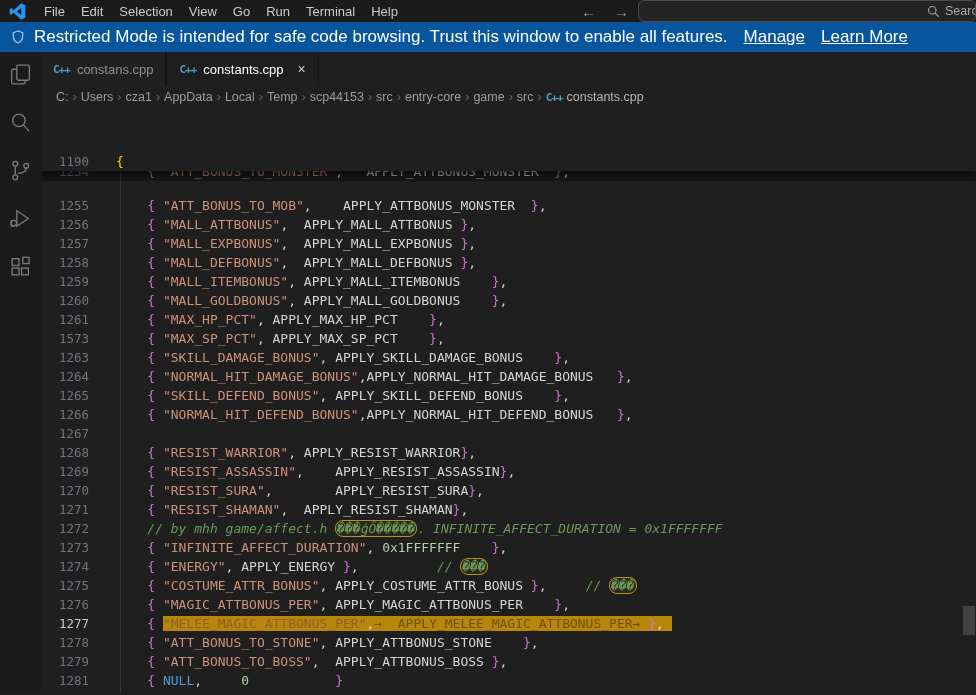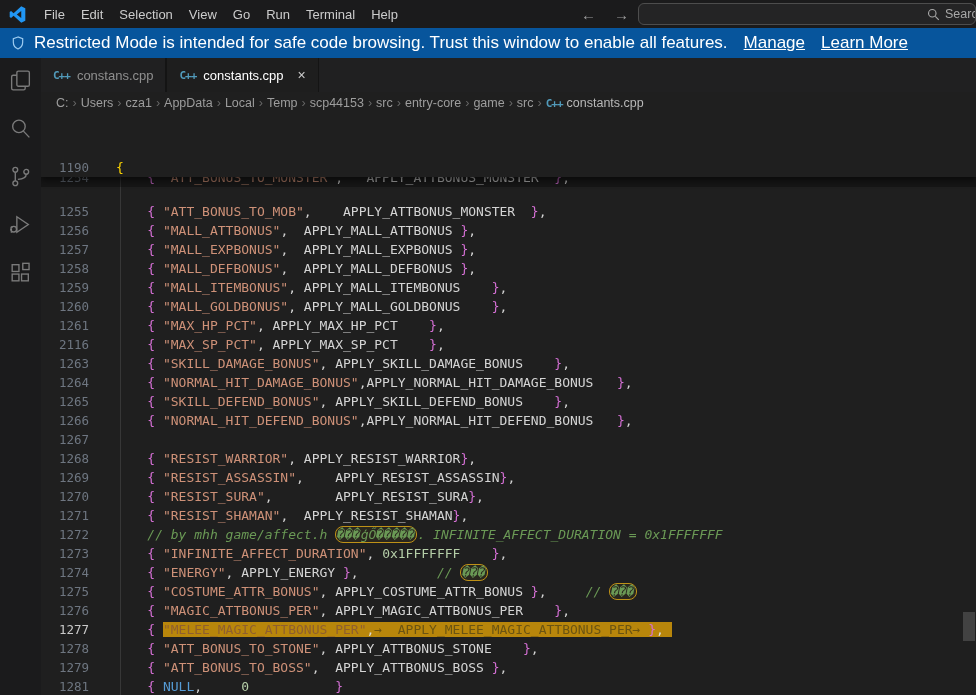--- a/index.html
+++ b/index.html
@@ -1,19 +1,19 @@
 <!DOCTYPE html>
 <html style="--banner-bg: #07559C; --find-bg: #B8860B; --string: #CE9178; --comment: #6A9955; --number: #B5CEA8; --keyword: #569CD6; --ident: #D4D4D4; --b1: #FFD700; --b2: #D670D6; --ubox: #BE9117;"><head>
 <meta charset="utf-8">
 <style>
   html,body{margin:0;padding:0;}
   body{width:976px;height:695px;overflow:hidden;background:#1f1f1f;
        font-family:"Liberation Sans",sans-serif;color:#ccc;}
   
-  .titlebar{height:28px;background:#1b1b1c;display:flex;align-items:center;font-size:13px;color:#cccccc;white-space:nowrap;}
+  .titlebar{height:22px;background:#1b1b1c;display:flex;align-items:center;font-size:13px;color:#cccccc;white-space:nowrap;}
   .logo{width:17px;height:17px;margin:0 10px 0 9px;flex:none;display:flex;align-items:center;}
   .menubar{display:flex;flex:none;}
   .menu-item{padding:2px 8px;border-radius:4px;cursor:default;}
   .spacer{flex:1;}
   .navarrow{color:#9d9d9d;font-size:15px;padding:0 9px;flex:none;}
   .cmdcenter{position:relative;flex:none;width:336px;height:20px;background:#242425;border:1px solid #4d4d4d;border-radius:6px;overflow:hidden;}
   .cc-content{position:absolute;left:288px;top:0;height:100%;display:flex;align-items:center;gap:5px;color:#a8a8a8;font-size:12.5px;}
   
   .banner{height:30px;background:var(--banner-bg);display:flex;align-items:center;color:#fff;font-size:17px;padding-left:10px;}
   .banner .shield{display:flex;align-items:center;margin-right:8px;}
@@ -180,21 +180,21 @@
           <div class="row"><span class="ln">1190</span><span class="code"><span class="tok b1">{</span></span></div>
         </div>
       <div class="rows" id="rows">
           <div class="row"><span class="ln">1255</span><span class="code"><span class="tok p">    </span><span class="tok b2">{</span><span class="tok p"> </span><span class="tok s">"ATT_BONUS_TO_MOB"</span><span class="tok p">,    </span><span class="tok i">APPLY_ATTBONUS_MONSTER</span><span class="tok p">  </span><span class="tok b2">}</span><span class="tok p">,</span></span></div>
           <div class="row"><span class="ln">1256</span><span class="code"><span class="tok p">    </span><span class="tok b2">{</span><span class="tok p"> </span><span class="tok s">"MALL_ATTBONUS"</span><span class="tok p">,  </span><span class="tok i">APPLY_MALL_ATTBONUS</span><span class="tok p"> </span><span class="tok b2">}</span><span class="tok p">,</span></span></div>
           <div class="row"><span class="ln">1257</span><span class="code"><span class="tok p">    </span><span class="tok b2">{</span><span class="tok p"> </span><span class="tok s">"MALL_EXPBONUS"</span><span class="tok p">,  </span><span class="tok i">APPLY_MALL_EXPBONUS</span><span class="tok p"> </span><span class="tok b2">}</span><span class="tok p">,</span></span></div>
           <div class="row"><span class="ln">1258</span><span class="code"><span class="tok p">    </span><span class="tok b2">{</span><span class="tok p"> </span><span class="tok s">"MALL_DEFBONUS"</span><span class="tok p">,  </span><span class="tok i">APPLY_MALL_DEFBONUS</span><span class="tok p"> </span><span class="tok b2">}</span><span class="tok p">,</span></span></div>
           <div class="row"><span class="ln">1259</span><span class="code"><span class="tok p">    </span><span class="tok b2">{</span><span class="tok p"> </span><span class="tok s">"MALL_ITEMBONUS"</span><span class="tok p">, </span><span class="tok i">APPLY_MALL_ITEMBONUS</span><span class="tok p">    </span><span class="tok b2">}</span><span class="tok p">,</span></span></div>
           <div class="row"><span class="ln">1260</span><span class="code"><span class="tok p">    </span><span class="tok b2">{</span><span class="tok p"> </span><span class="tok s">"MALL_GOLDBONUS"</span><span class="tok p">, </span><span class="tok i">APPLY_MALL_GOLDBONUS</span><span class="tok p">    </span><span class="tok b2">}</span><span class="tok p">,</span></span></div>
           <div class="row"><span class="ln">1261</span><span class="code"><span class="tok p">    </span><span class="tok b2">{</span><span class="tok p"> </span><span class="tok s">"MAX_HP_PCT"</span><span class="tok p">, </span><span class="tok i">APPLY_MAX_HP_PCT</span><span class="tok p">    </span><span class="tok b2">}</span><span class="tok p">,</span></span></div>
-          <div class="row"><span class="ln">2116</span><span class="code"><span class="tok p">    </span><span class="tok b2">{</span><span class="tok p"> </span><span class="tok s">"MAX_SP_PCT"</span><span class="tok p">, </span><span class="tok i">APPLY_MAX_SP_PCT</span><span class="tok p">    </span><span class="tok b2">}</span><span class="tok p">,</span></span></div>
+          <div class="row"><span class="ln">1573</span><span class="code"><span class="tok p">    </span><span class="tok b2">{</span><span class="tok p"> </span><span class="tok s">"MAX_SP_PCT"</span><span class="tok p">, </span><span class="tok i">APPLY_MAX_SP_PCT</span><span class="tok p">    </span><span class="tok b2">}</span><span class="tok p">,</span></span></div>
           <div class="row"><span class="ln">1263</span><span class="code"><span class="tok p">    </span><span class="tok b2">{</span><span class="tok p"> </span><span class="tok s">"SKILL_DAMAGE_BONUS"</span><span class="tok p">, </span><span class="tok i">APPLY_SKILL_DAMAGE_BONUS</span><span class="tok p">    </span><span class="tok b2">}</span><span class="tok p">,</span></span></div>
           <div class="row"><span class="ln">1264</span><span class="code"><span class="tok p">    </span><span class="tok b2">{</span><span class="tok p"> </span><span class="tok s">"NORMAL_HIT_DAMAGE_BONUS"</span><span class="tok p">,</span><span class="tok i">APPLY_NORMAL_HIT_DAMAGE_BONUS</span><span class="tok p">   </span><span class="tok b2">}</span><span class="tok p">,</span></span></div>
           <div class="row"><span class="ln">1265</span><span class="code"><span class="tok p">    </span><span class="tok b2">{</span><span class="tok p"> </span><span class="tok s">"SKILL_DEFEND_BONUS"</span><span class="tok p">, </span><span class="tok i">APPLY_SKILL_DEFEND_BONUS</span><span class="tok p">    </span><span class="tok b2">}</span><span class="tok p">,</span></span></div>
           <div class="row"><span class="ln">1266</span><span class="code"><span class="tok p">    </span><span class="tok b2">{</span><span class="tok p"> </span><span class="tok s">"NORMAL_HIT_DEFEND_BONUS"</span><span class="tok p">,</span><span class="tok i">APPLY_NORMAL_HIT_DEFEND_BONUS</span><span class="tok p">   </span><span class="tok b2">}</span><span class="tok p">,</span></span></div>
           <div class="row"><span class="ln">1267</span><span class="code"></span></div>
           <div class="row"><span class="ln">1268</span><span class="code"><span class="tok p">    </span><span class="tok b2">{</span><span class="tok p"> </span><span class="tok s">"RESIST_WARRIOR"</span><span class="tok p">, </span><span class="tok i">APPLY_RESIST_WARRIOR</span><span class="tok b2">}</span><span class="tok p">,</span></span></div>
           <div class="row"><span class="ln">1269</span><span class="code"><span class="tok p">    </span><span class="tok b2">{</span><span class="tok p"> </span><span class="tok s">"RESIST_ASSASSIN"</span><span class="tok p">,    </span><span class="tok i">APPLY_RESIST_ASSASSIN</span><span class="tok b2">}</span><span class="tok p">,</span></span></div>
           <div class="row"><span class="ln">1270</span><span class="code"><span class="tok p">    </span><span class="tok b2">{</span><span class="tok p"> </span><span class="tok s">"RESIST_SURA"</span><span class="tok p">,        </span><span class="tok i">APPLY_RESIST_SURA</span><span class="tok b2">}</span><span class="tok p">,</span></span></div>
           <div class="row"><span class="ln">1271</span><span class="code"><span class="tok p">    </span><span class="tok b2">{</span><span class="tok p"> </span><span class="tok s">"RESIST_SHAMAN"</span><span class="tok p">,  </span><span class="tok i">APPLY_RESIST_SHAMAN</span><span class="tok b2">}</span><span class="tok p">,</span></span></div>
           <div class="row"><span class="ln">1272</span><span class="code"><span class="tok p">    </span><span class="tok c">// by mhh game/affect.h </span><span class="tok g">���ģŐ�����</span><span class="tok c">. INFINITE_AFFECT_DURATION = 0x1FFFFFFF</span></span></div>

